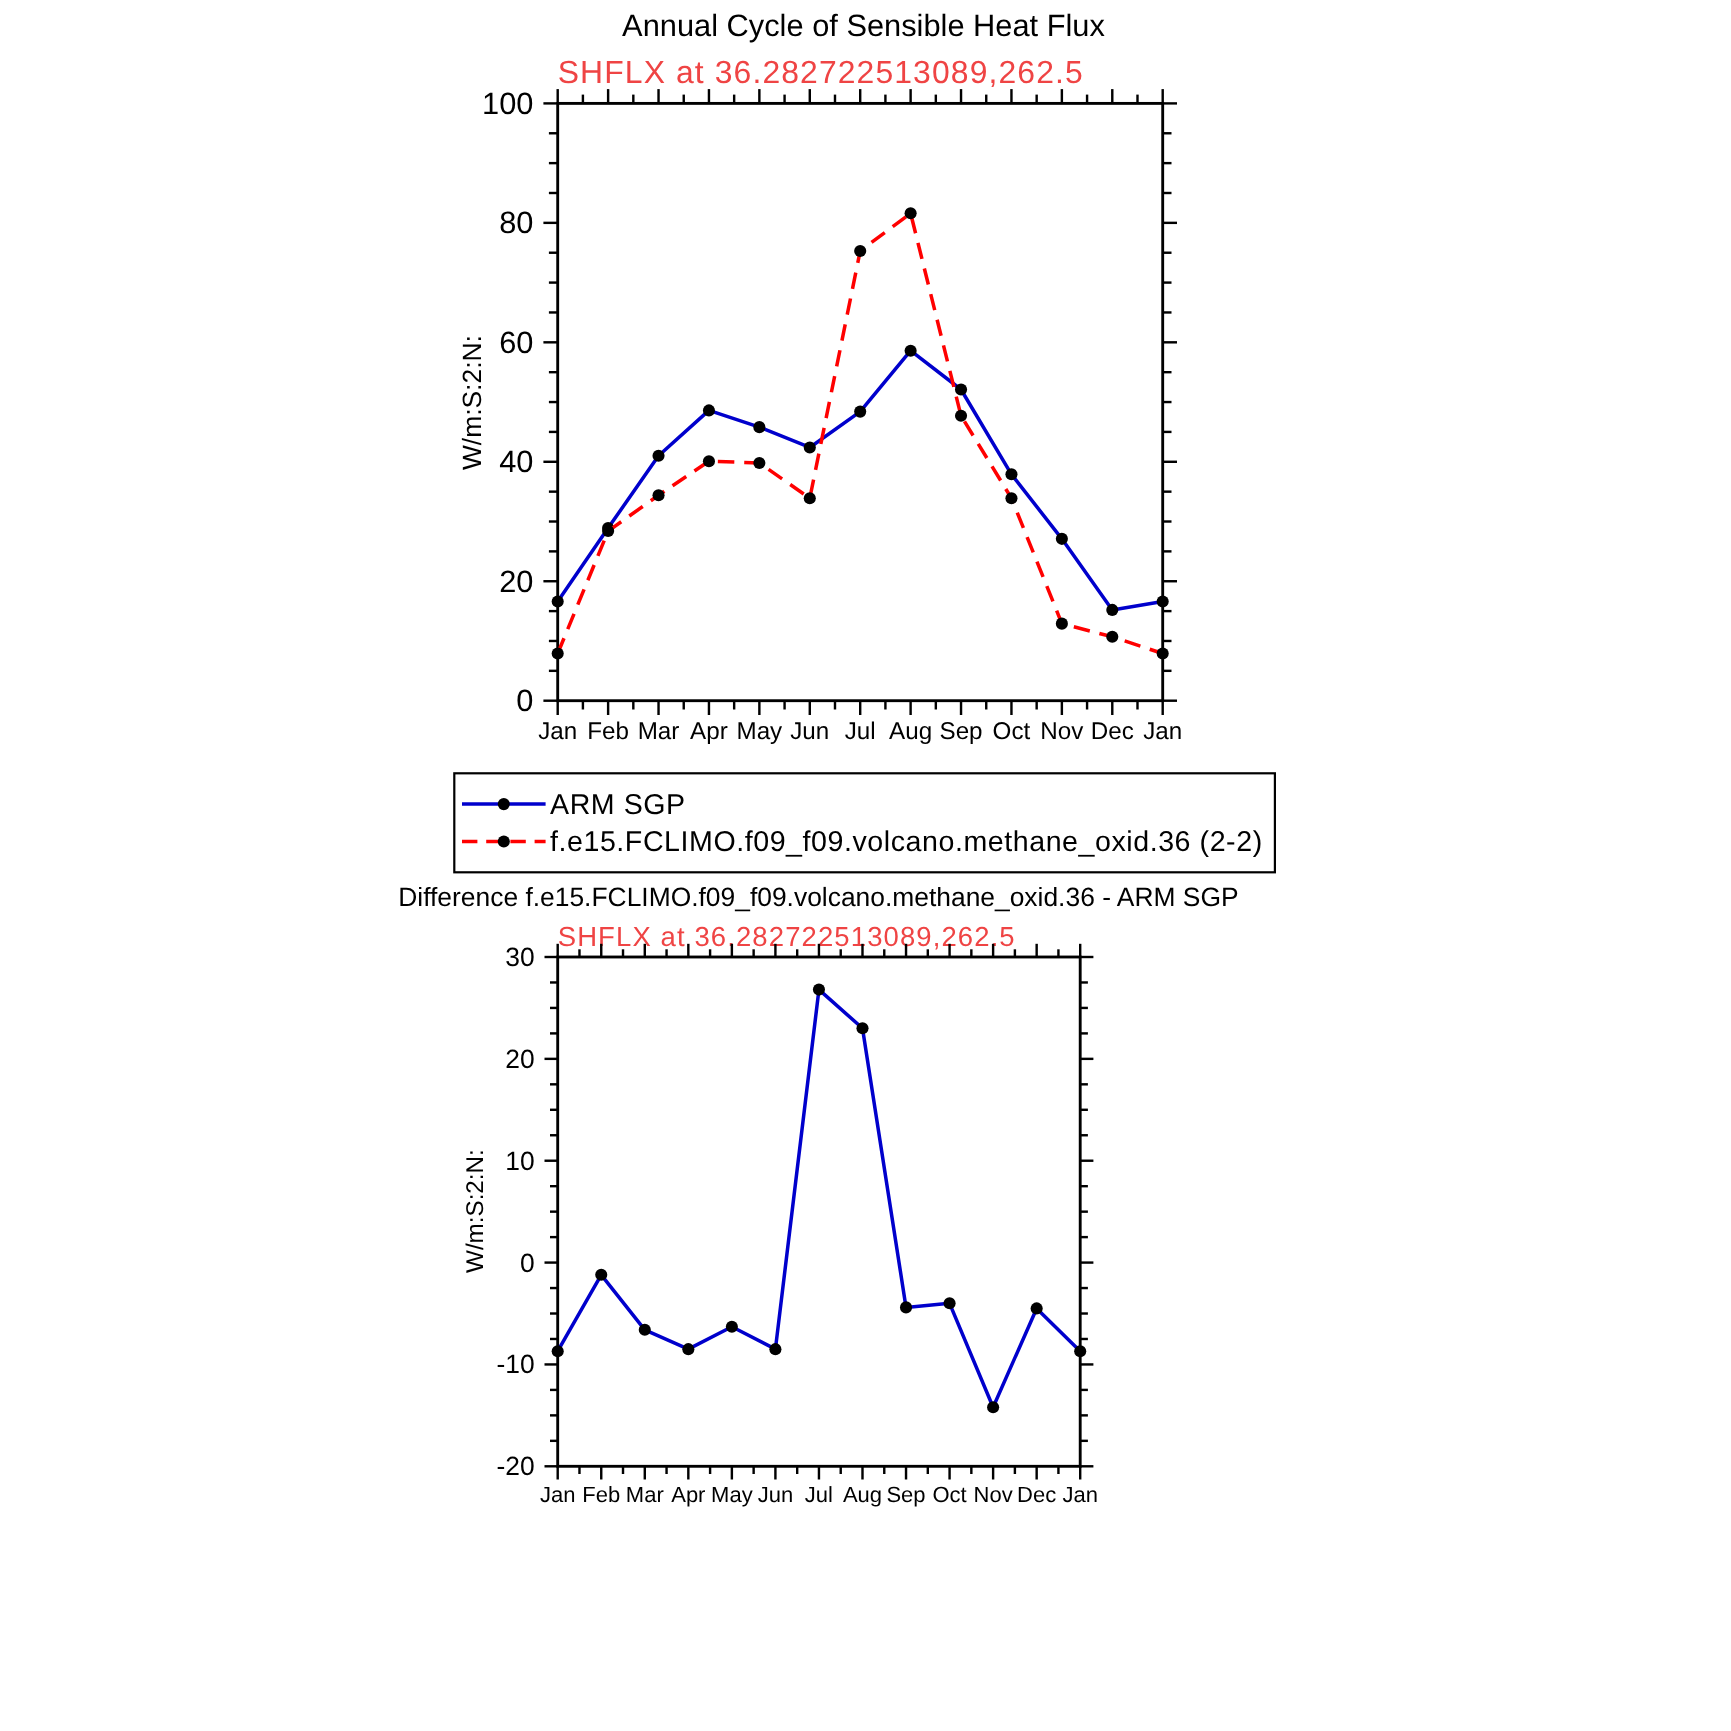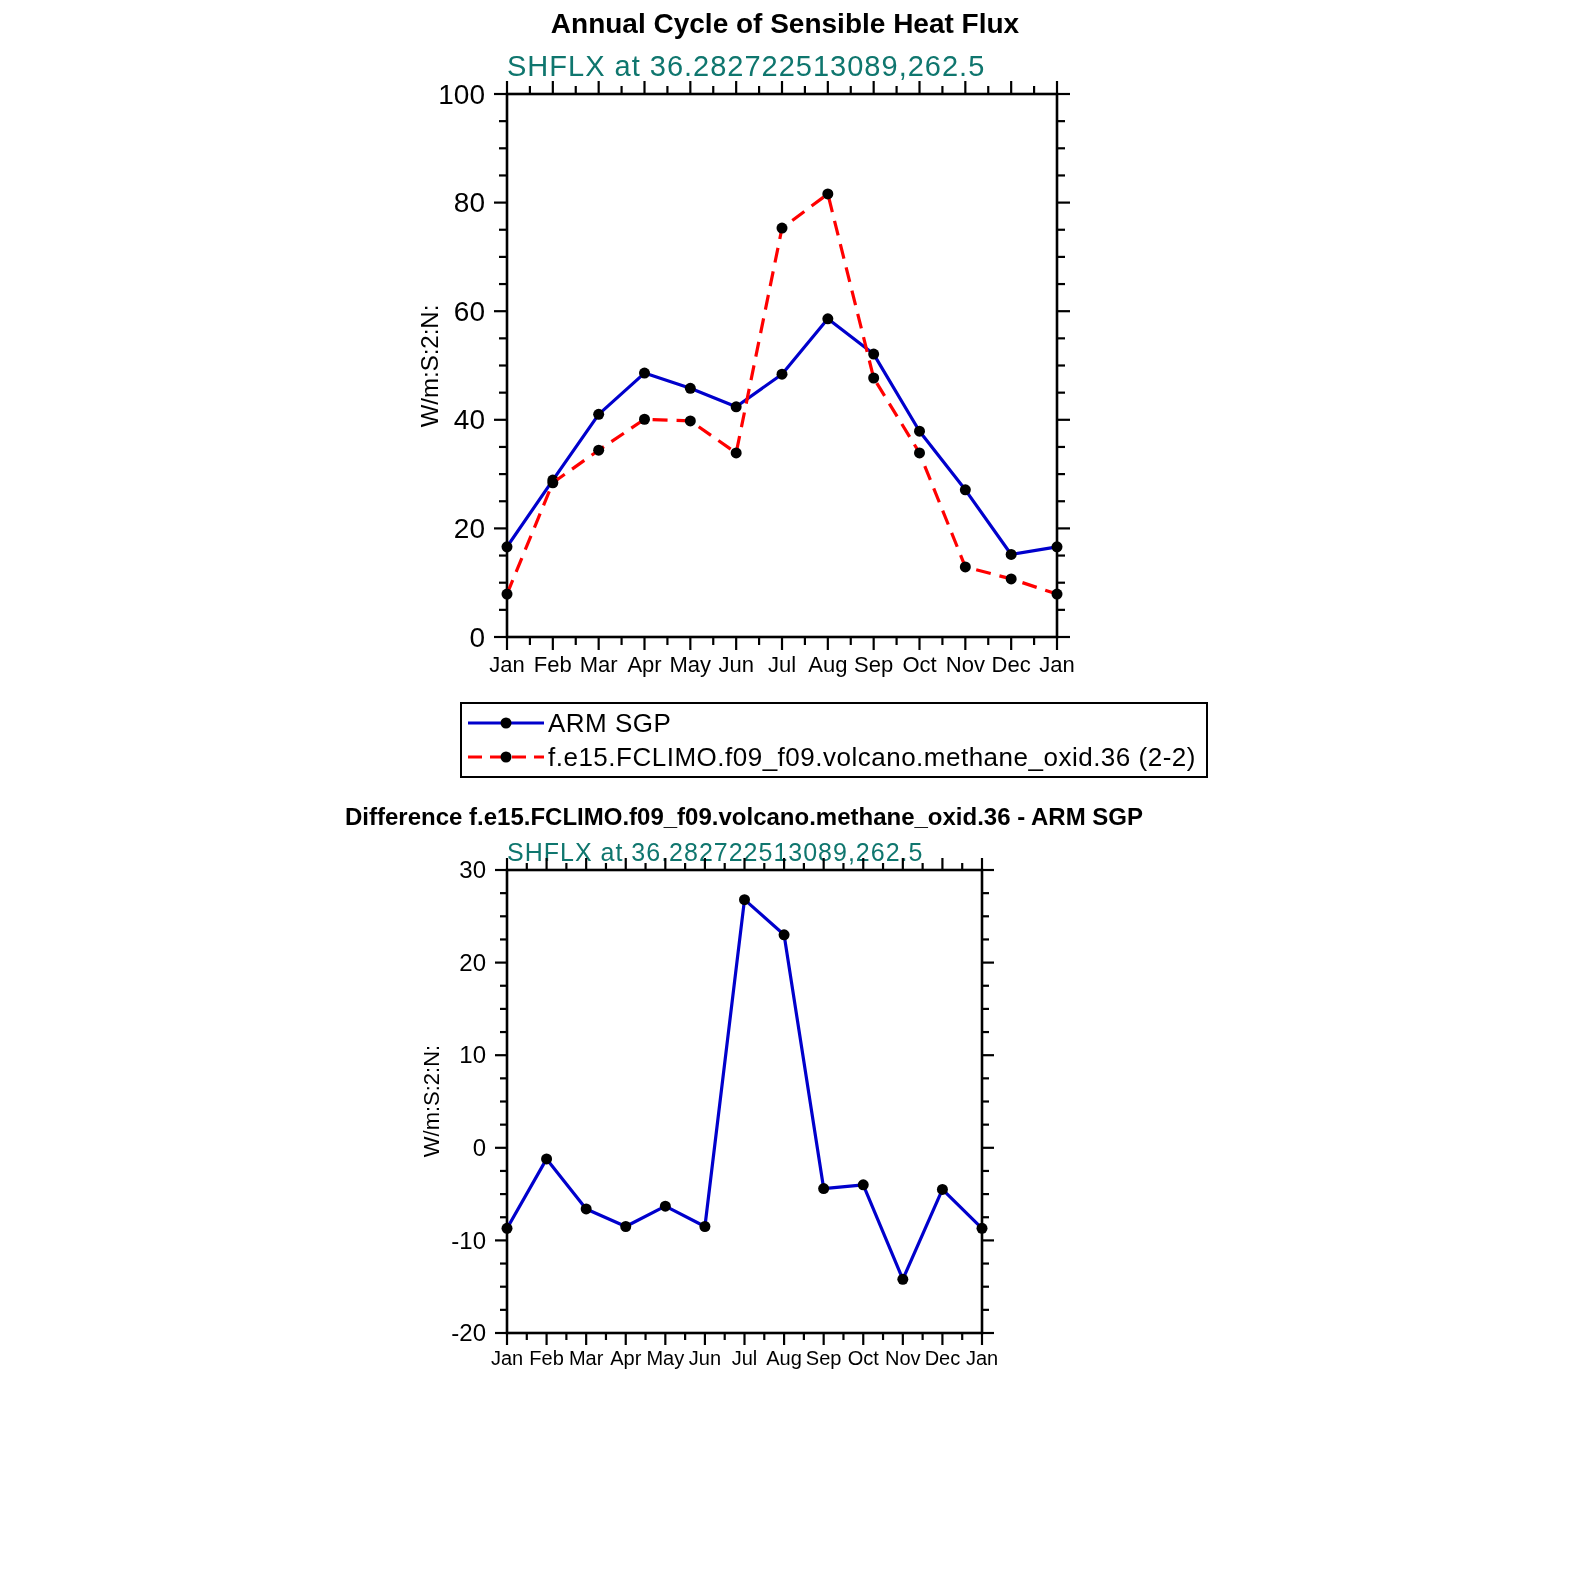--- a/index.html
+++ b/index.html
@@ -2,36 +2,36 @@
 <html><head>
 <meta charset="utf-8">
 <style>
   html,body{margin:0;padding:0;background:#fff;}
   .page{
     position:relative;width:1574px;height:1574px;background:#ffffff;
     font-family:"Liberation Sans",sans-serif;color:#000;overflow:hidden;
   }
   .abs{position:absolute;}
   .chart-title{
-    font-weight:bold;font-size:28px;white-space:nowrap;
+    font-weight:normal;font-size:28px;white-space:nowrap;
     transform:translateX(-50%);
   }
   .chart-title.t2{font-size:24px;}
-  .chart-subtitle{font-size:29px;white-space:nowrap;color:#0f766e;letter-spacing:1px;}
+  .chart-subtitle{font-size:29px;white-space:nowrap;color:#ef4444;letter-spacing:1px;}
   .chart-subtitle.s2{font-size:25px;}
   .ylab{
     font-size:24px;white-space:nowrap;
     transform:translate(-50%,-50%) rotate(-90deg);
   }
   .ylab.y2{font-size:22px;}
   svg.plot{position:absolute;left:0;top:0;pointer-events:none;}
   .legend{
-    position:absolute;left:412px;top:702px;width:748px;height:76px;
+    position:absolute;left:412px;top:702px;width:748px;height:92px;
     border:2px solid #000;background:#fff;box-sizing:border-box;
-    padding:2px 4px;display:flex;flex-direction:column;justify-content:center;margin-left:48px;
+    padding:2px 4px;display:flex;flex-direction:column;justify-content:center;
   }
   .legend-row{display:flex;align-items:center;height:34px;}
   .legend-sample{flex:0 0 auto;margin-right:2px;}
   .legend-label{font-size:26px;white-space:nowrap;letter-spacing:0.5px;}
 </style>
 </head>
 <body>
 
 <div class="page">
 

